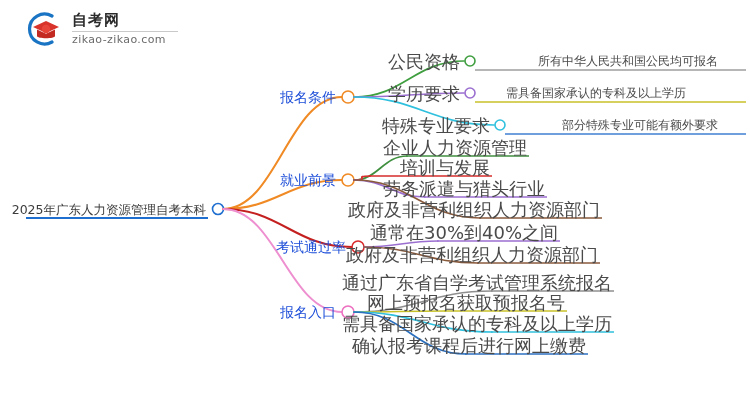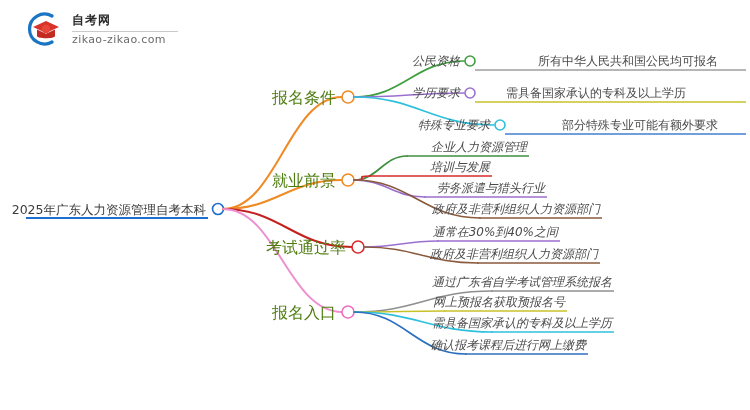--- a/index.html
+++ b/index.html
@@ -31,21 +31,21 @@
     height: 38px;
   }
   #logo-text-wrap {
     position: absolute;
     left: 48px;
     top: 2px;
     width: 110px;
   }
   #logo-title {
     font-family: Liberation Sans, sans-serif;
-    font-size: 12px;
+    font-size: 15px;
     font-weight: bold;
     color: #2b2b2b;
     letter-spacing: 1px;
     line-height: 20px;
     white-space: nowrap;
   }
   #logo-rule {
     height: 1px;
     background: #c9c9c9;
     margin: 1px 0 1px 0;
@@ -81,29 +81,28 @@
     color: #3a3a3a;
     white-space: nowrap;
     line-height: 15px;
   }
   .root-label {
     font-size: 12.5px;
     color: #3c3c3c;
     transform: translate(-100%, -50%);
   }
   .branch-label {
-    font-size: 16px;
-    color: #4d7c0f;
+    font-size: 14px;
+    color: #1d4ed8;
     transform: translate(-100%, -50%);
   }
   .leaf-label {
-    font-size: 12px;
+    font-size: 18px;
     color: #4a4a4a;
     transform: translate(-100%, -50%);
-    font-style: italic;
   }
   .leaf2-label {
     font-size: 12px;
     color: #4a4a4a;
     transform: translate(0, -50%);
   }
 </style>
 </head>
 <body>
 

